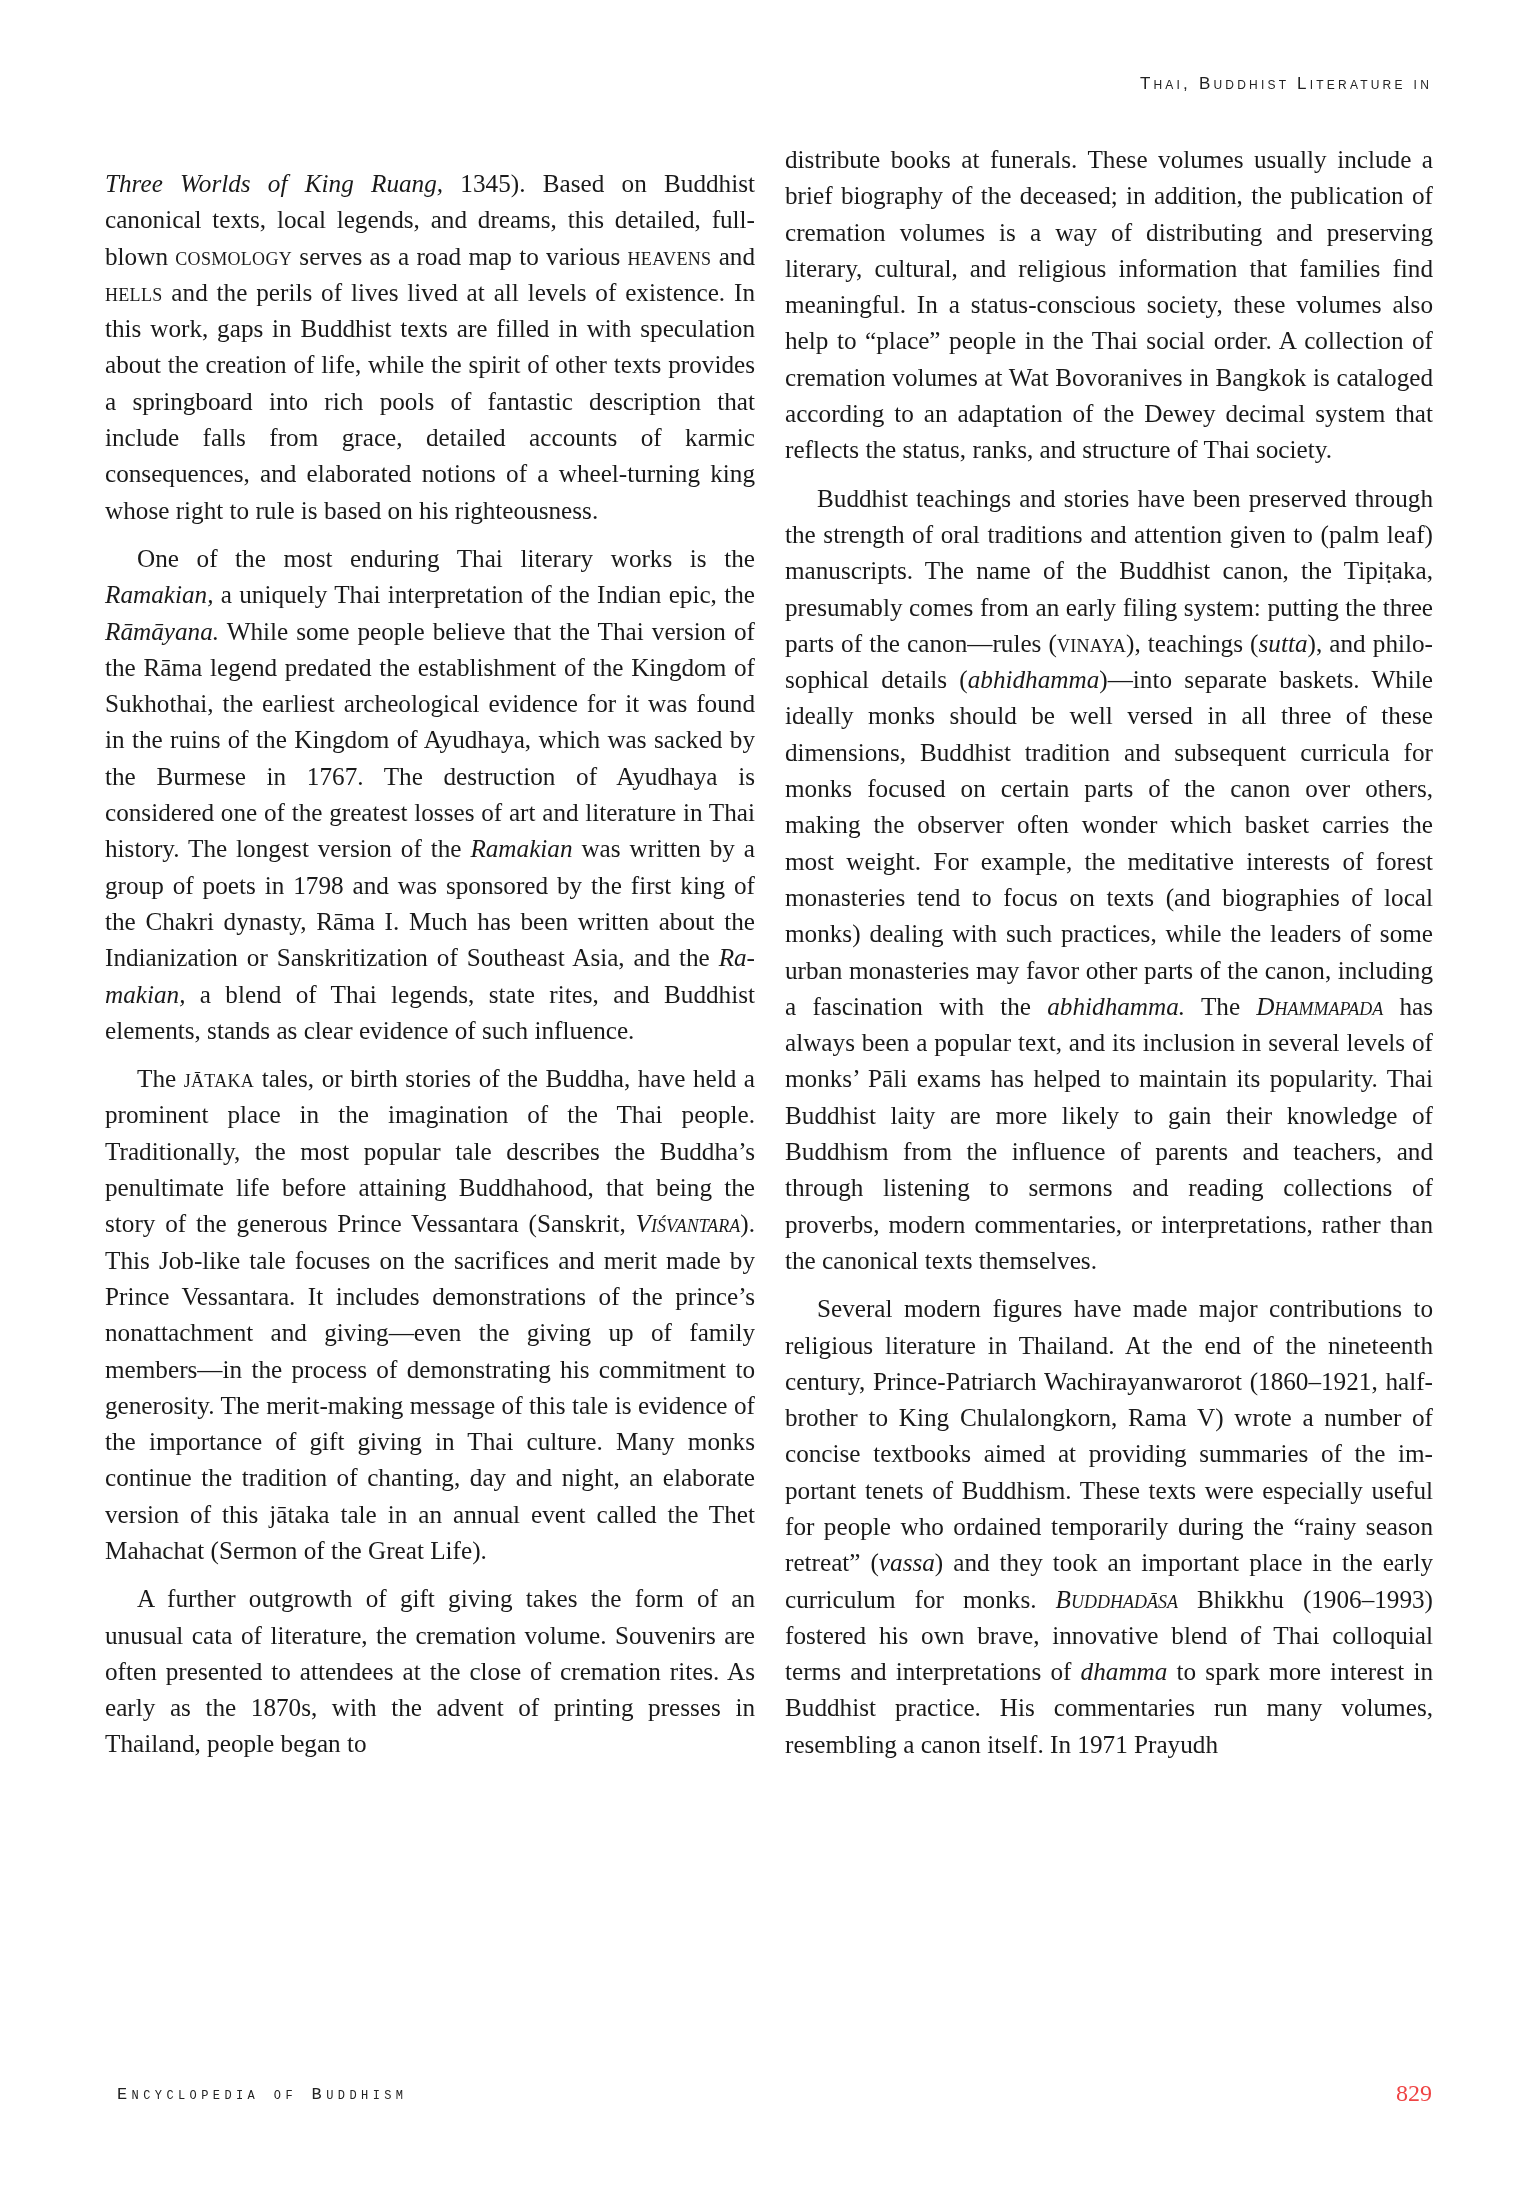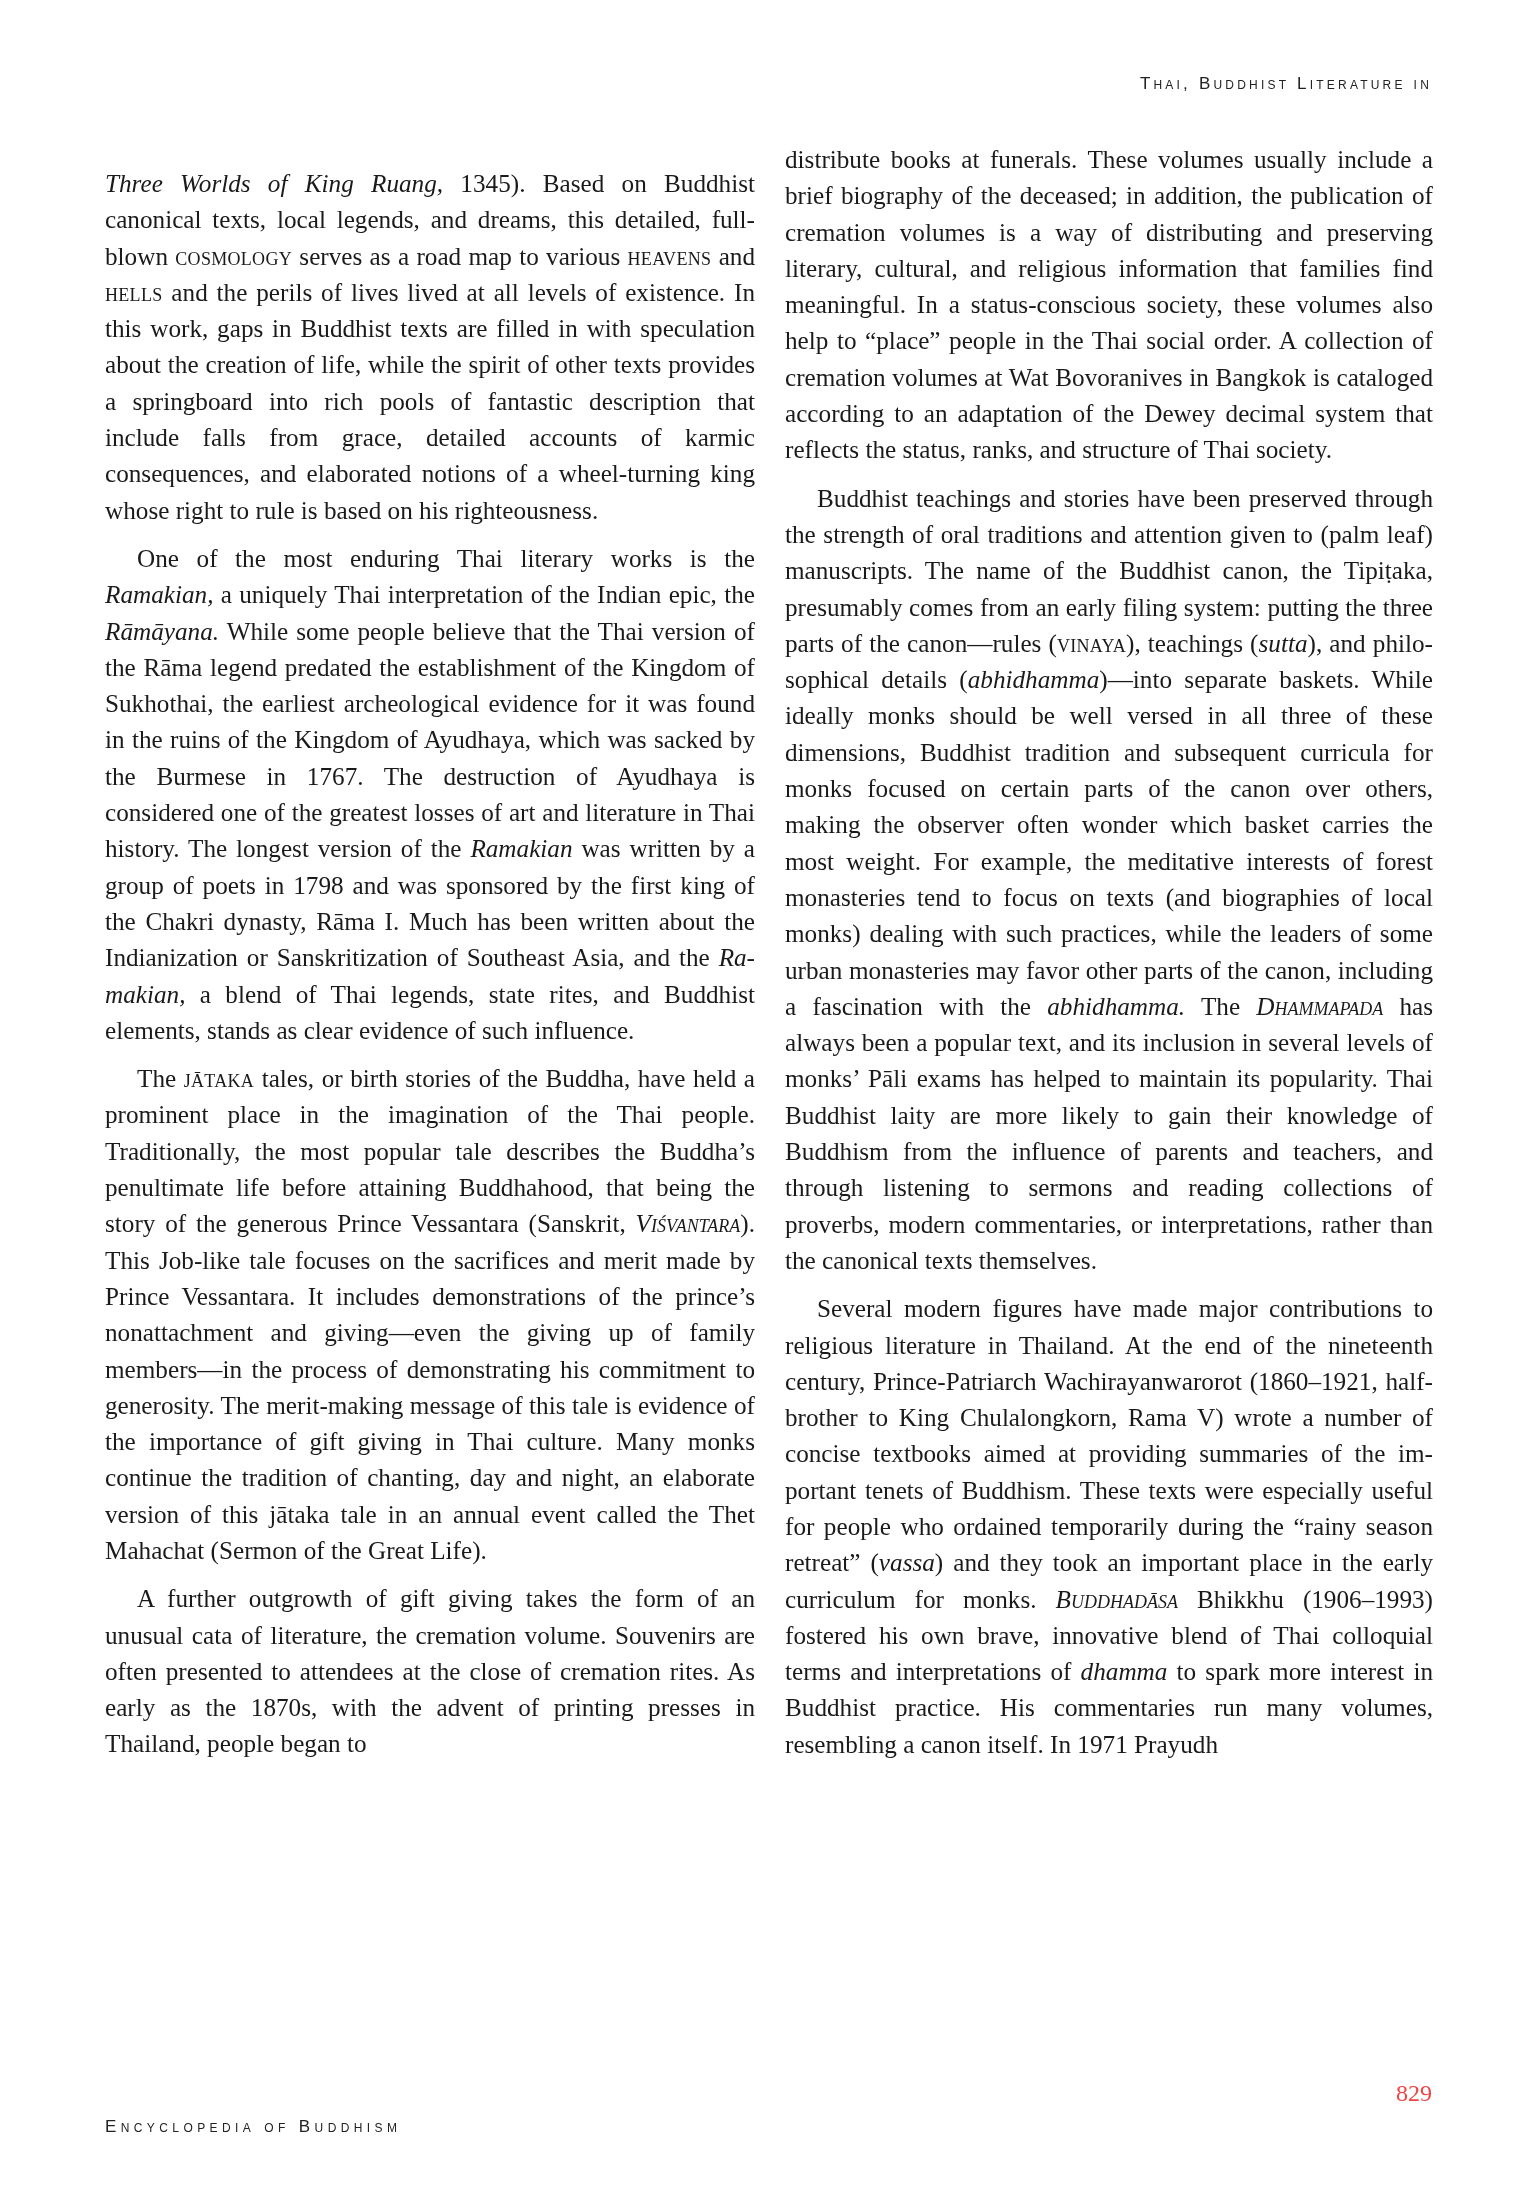--- a/index.html
+++ b/index.html
@@ -14,23 +14,23 @@
     font-family: "Liberation Serif", serif; font-size: 25.2px; line-height: 36.3px;
     text-align: justify; hyphens: manual;
   }
   .col.left { left: 105px; margin-top: 24px; }
   .col.right { left: 785px; width: 648px; }
   .col p { margin: 0 0 12px 0; text-indent: 32px; }
   .col p.cont { text-indent: 0; }
   .sc { font-variant: small-caps; text-transform: lowercase; letter-spacing: 0.3px; }
   .sc-cap { font-variant: small-caps; font-style: italic; }
   .footer-title {
-    position: absolute; top: 2085px; left: 105px;
-    font-family: Liberation Sans, sans-serif; font-size: 17px; letter-spacing: 4.4px;
-    font-variant: small-caps; color: #222; margin-top: 32px;
+    position: absolute; top: 2085px; left: 117px;
+    font-family: Liberation Mono, monospace; font-size: 17px; letter-spacing: 4.4px;
+    font-variant: small-caps; color: #222;
   }
   .page-number {
     position: absolute; top: 2080px; right: 90px;
     font-family: "Liberation Serif", serif; font-size: 24px; color: #ef4444;
   }
 </style>
 </head>
 <body>
 
 <div class="running-head">Thai, Buddhist Literature in</div>

